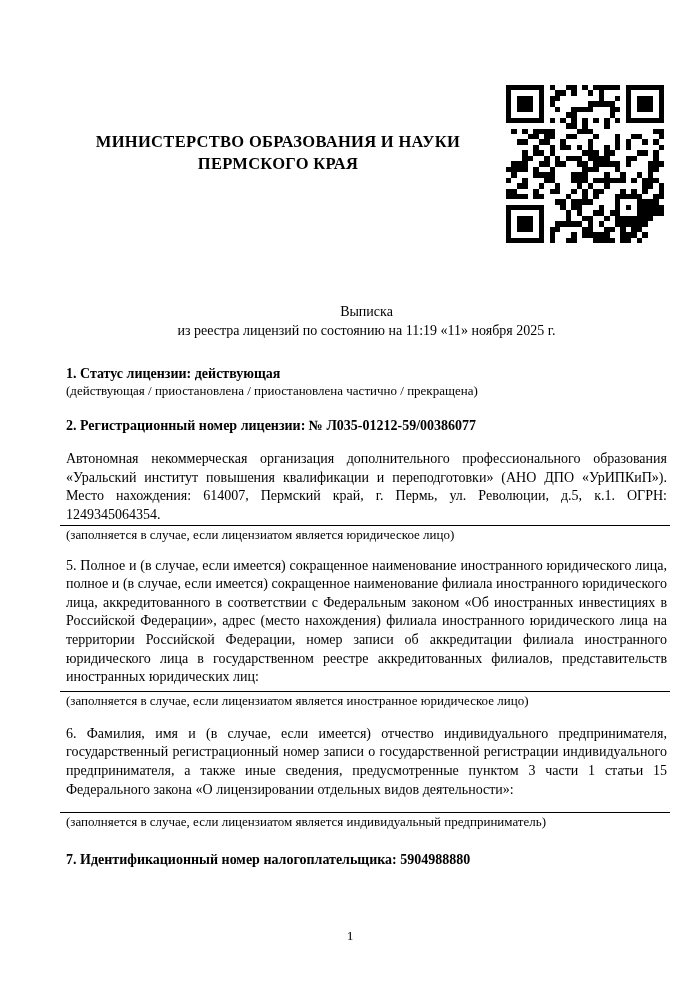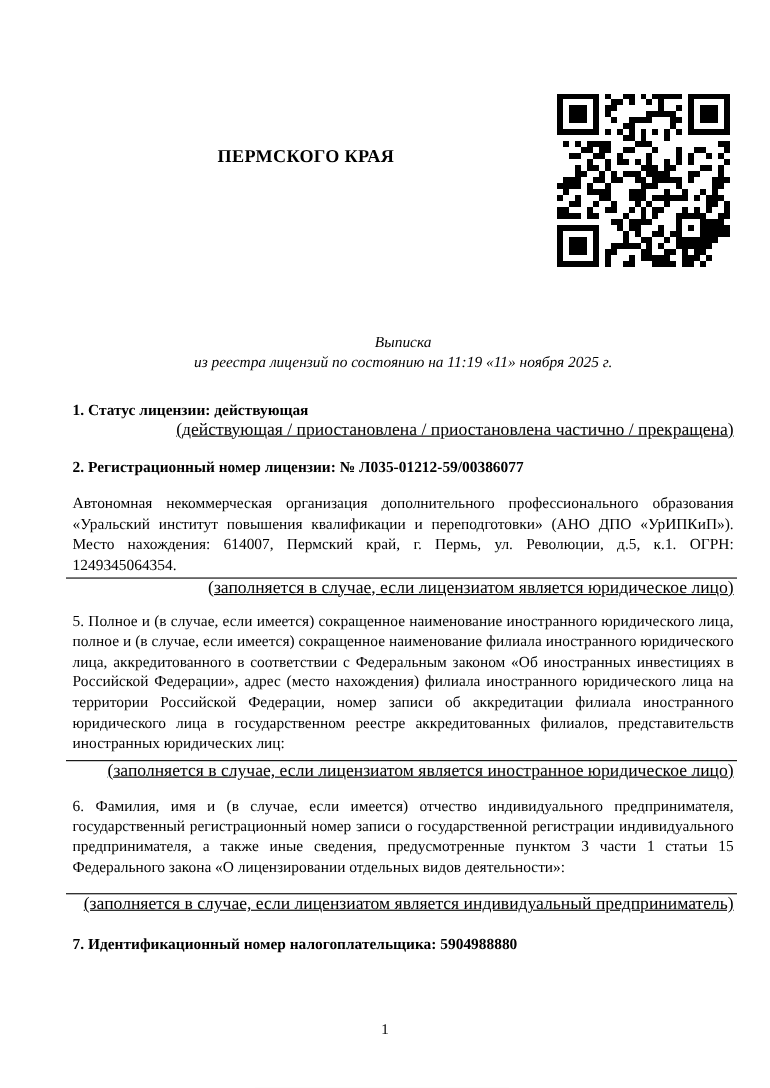--- a/index.html
+++ b/index.html
@@ -43,39 +43,38 @@
   
   .content {
     position: absolute;
     top: 302px;
     left: 66px;
     width: 601px;
     font-size: 14px;
     line-height: 18.6px;
   }
   .doc-title { text-align: center; }
-  .doc-title div { line-height: 19px; font-style: italic; }
+  .doc-title div { line-height: 19px; }
   .item-line { white-space: nowrap; font-weight: bold; }
   .para {
     text-align: justify;
     text-align-last: left;
     margin: 0;
   }
   .rule {
     height: 0;
     border-top: 1.6px solid #000;
     width: 610px;
     margin-left: -6px;
   }
   .fill-caption {
-    text-align: right;
-    font-size: 16px;
+    text-align: left;
+    font-size: 13px;
     line-height: 14px;
     margin-top: 2px;
-    text-decoration: underline;
   }
   .spacer-sm { height: 4px; }
   .spacer-md { height: 13px; }
   .mt-item1 { margin-top: 25px; }
   .mt-item2 { margin-top: 19px; }
   .mt-item3 { margin-top: 15px; }
   .mt-item4 { margin-top: 15px; }
   .mt-item5 { margin-top: 15px; }
   .mt-item6 { margin-top: 17px; }
   .mt-item7 { margin-top: 22px; }
@@ -87,20 +86,21 @@
     text-align: center;
     font-size: 13.5px;
   }
 </style>
 </head>
 <body>
 
 <div class="page">
 
   <div class="ministry">
+    <div class="ministry-name">МИНИСТЕРСТВО ОБРАЗОВАНИЯ И НАУКИ</div>
     <div class="ministry-name">ПЕРМСКОГО КРАЯ</div>
   </div>
 
   <div class="qr">
     <svg id="qr-svg" viewBox="0 0 29 29" shape-rendering="crispEdges" xmlns="http://www.w3.org/2000/svg">
         <rect x="0" y="0" width="29" height="29" fill="#fff"></rect>
         <g fill="#000">
           <rect x="0" y="0" width="1" height="1"></rect>
           <rect x="1" y="0" width="1" height="1"></rect>
           <rect x="2" y="0" width="1" height="1"></rect>

